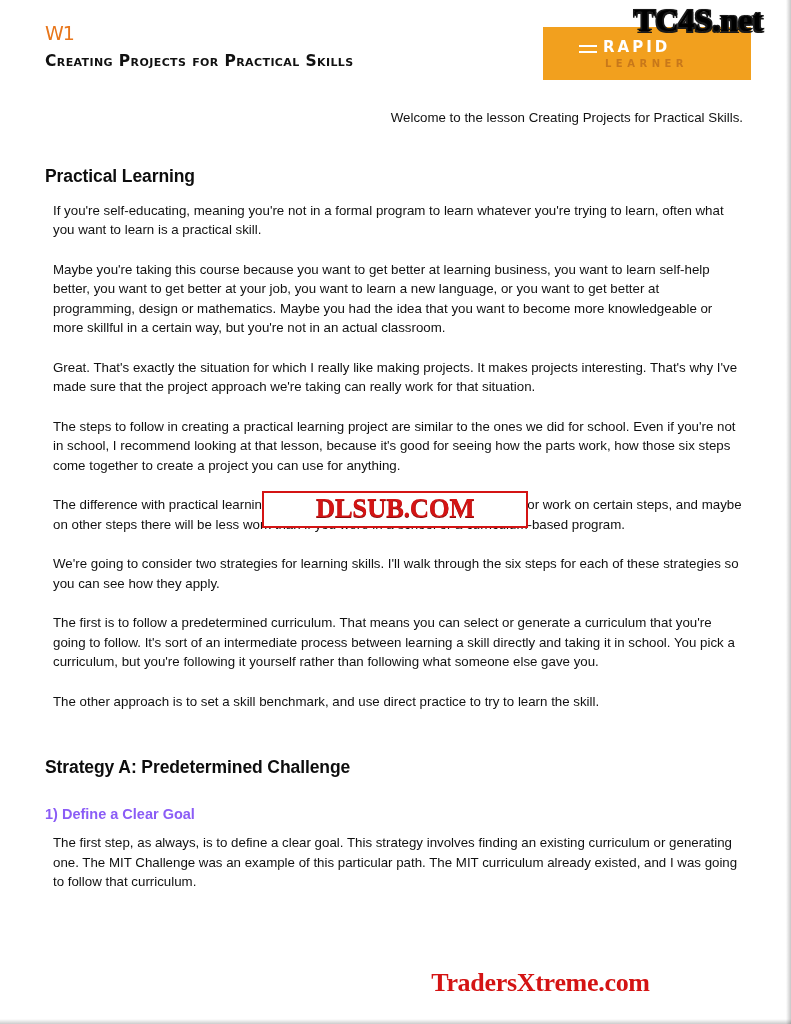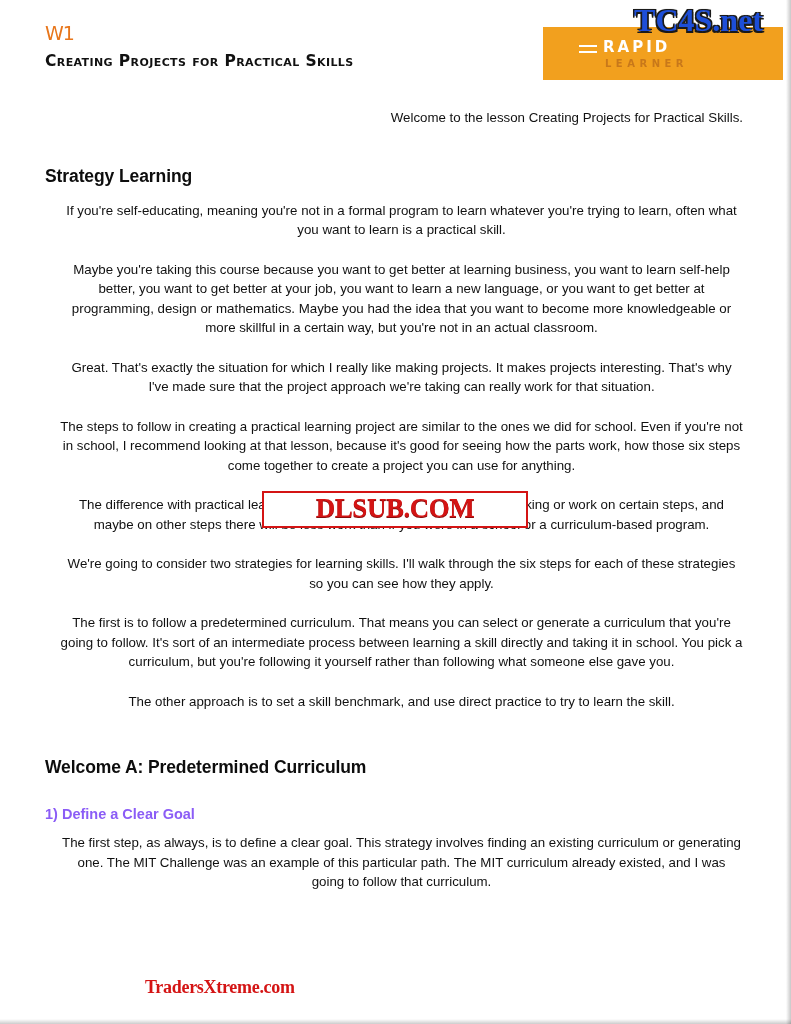--- a/index.html
+++ b/index.html
@@ -43,21 +43,21 @@
     font-weight: bold;
     font-size: 15.5px;
     font-variant: small-caps;
     letter-spacing: 0.4px;
     color: #111111;
   }
   .rapid-badge {
     position: absolute;
     left: 543px;
     top: 27px;
-    width: 240px;
+    width: 208px;
     height: 53px;
     background: #f2a01e;
   }
   .rapid-badge .rl-line {
     position: absolute;
     left: 36px;
     top: 18px;
     width: 18px;
     height: 2px;
     background: #ffffff;
@@ -90,43 +90,42 @@
     letter-spacing: 4.5px;
     color: #c8781a;
   }
   .tc4s-watermark {
     position: absolute;
     right: 28px;
     top: 2px;
     font-family: "Liberation Serif", serif;
     font-weight: bold;
     font-size: 32px;
-    color: #1d4ed8;
+    color: #000000;
     text-shadow:
       -1.5px -1.5px 0 #1a1a1a,
        1.5px -1.5px 0 #1a1a1a,
       -1.5px  1.5px 0 #1a1a1a,
        1.5px  1.5px 0 #1a1a1a,
        0 0 2px #1a1a1a;
     white-space: nowrap;
   }
 
   
   .content {
     position: absolute;
     left: 45px;
     top: 108px;
     width: 698px;
   }
   p.para {
-    margin: 0 0 20px 15px;
+    margin: 0 0 20px 8px;
     font-size: 13.3px;
     line-height: 19.5px;
     color: #111111;
-    text-align: center;
   }
   p.lead {
     margin: 0 0 38px 0;
     font-size: 13.3px;
     line-height: 19.5px;
     color: #111111;
     text-align: right;
   }
   h2.section {
     margin: 0 0 14px 0;
@@ -164,24 +163,24 @@
     font-size: 27px;
     color: #d41414;
     letter-spacing: -0.5px;
     text-shadow: 0 1px 0 #8a0d0d;
   }
   .traders {
     position: absolute;
     left: 0;
     right: 0;
     bottom: 26px;
-    text-align: left;
+    text-align: center;
     font-family: "Liberation Serif", serif;
     font-weight: bold;
-    font-size: 18px;
+    font-size: 26px;
     color: #d41414;
     letter-spacing: -0.3px;
   }
   .traders .offset {
     position: relative;
     left: 145px;
   }
   
   .page-edge-r {
     position: absolute;
@@ -216,34 +215,34 @@
       <div class="learner">LEARNER</div>
     </div>
 
     <div class="tc4s-watermark">TC4S.net</div>
   </div>
 
   <div class="content">
 
     <p class="lead">Welcome to the lesson Creating Projects for Practical Skills.</p>
 
-    <h2 class="section">Strategy Learning</h2>
+    <h2 class="section">Practical Learning</h2>
 
     <p class="para">If you're self-educating, meaning you're not in a formal program to learn whatever you're trying to learn, often what you want to learn is a practical skill.</p>
     <p class="para">Maybe you're taking this course because you want to get better at learning business, you want to learn self-help better, you want to get better at your job, you want to learn a new language, or you want to get better at programming, design or mathematics. Maybe you had the idea that you want to become more knowledgeable or more skillful in a certain way, but you're not in an actual classroom.</p>
     <p class="para">Great. That's exactly the situation for which I really like making projects. It makes projects interesting. That's why I've made sure that the project approach we're taking can really work for that situation.</p>
     <p class="para">The steps to follow in creating a practical learning project are similar to the ones we did for school. Even if you're not in school, I recommend looking at that lesson, because it's good for seeing how the parts work, how those six steps come together to create a project you can use for anything.</p>
     <p class="para">The difference with practical learning projects is that there may be more thinking or work on certain steps, and maybe on other steps there will be less work than if you were in a school or a curriculum-based program.</p>
     <p class="para">We're going to consider two strategies for learning skills. I'll walk through the six steps for each of these strategies so you can see how they apply.</p>
     <p class="para">The first is to follow a predetermined curriculum. That means you can select or generate a curriculum that you're going to follow. It's sort of an intermediate process between learning a skill directly and taking it in school. You pick a curriculum, but you're following it yourself rather than following what someone else gave you.</p>
     <p class="para">The other approach is to set a skill benchmark, and use direct practice to try to learn the skill.</p>
 
     <div class="gap-lg"></div>
 
-    <h2 class="section">Welcome A: Predetermined Curriculum</h2>
+    <h2 class="section">Strategy A: Predetermined Challenge</h2>
 
     <div class="gap-md"></div>
 
     <h3 class="sub">1) Define a Clear Goal</h3>
     <p class="para">The first step, as always, is to define a clear goal. This strategy involves finding an existing curriculum or generating one. The MIT Challenge was an example of this particular path. The MIT curriculum already existed, and I was going to follow that curriculum.</p>
 
   </div>
 
   <div class="dlsub">
     <span>DLSUB.COM</span>

